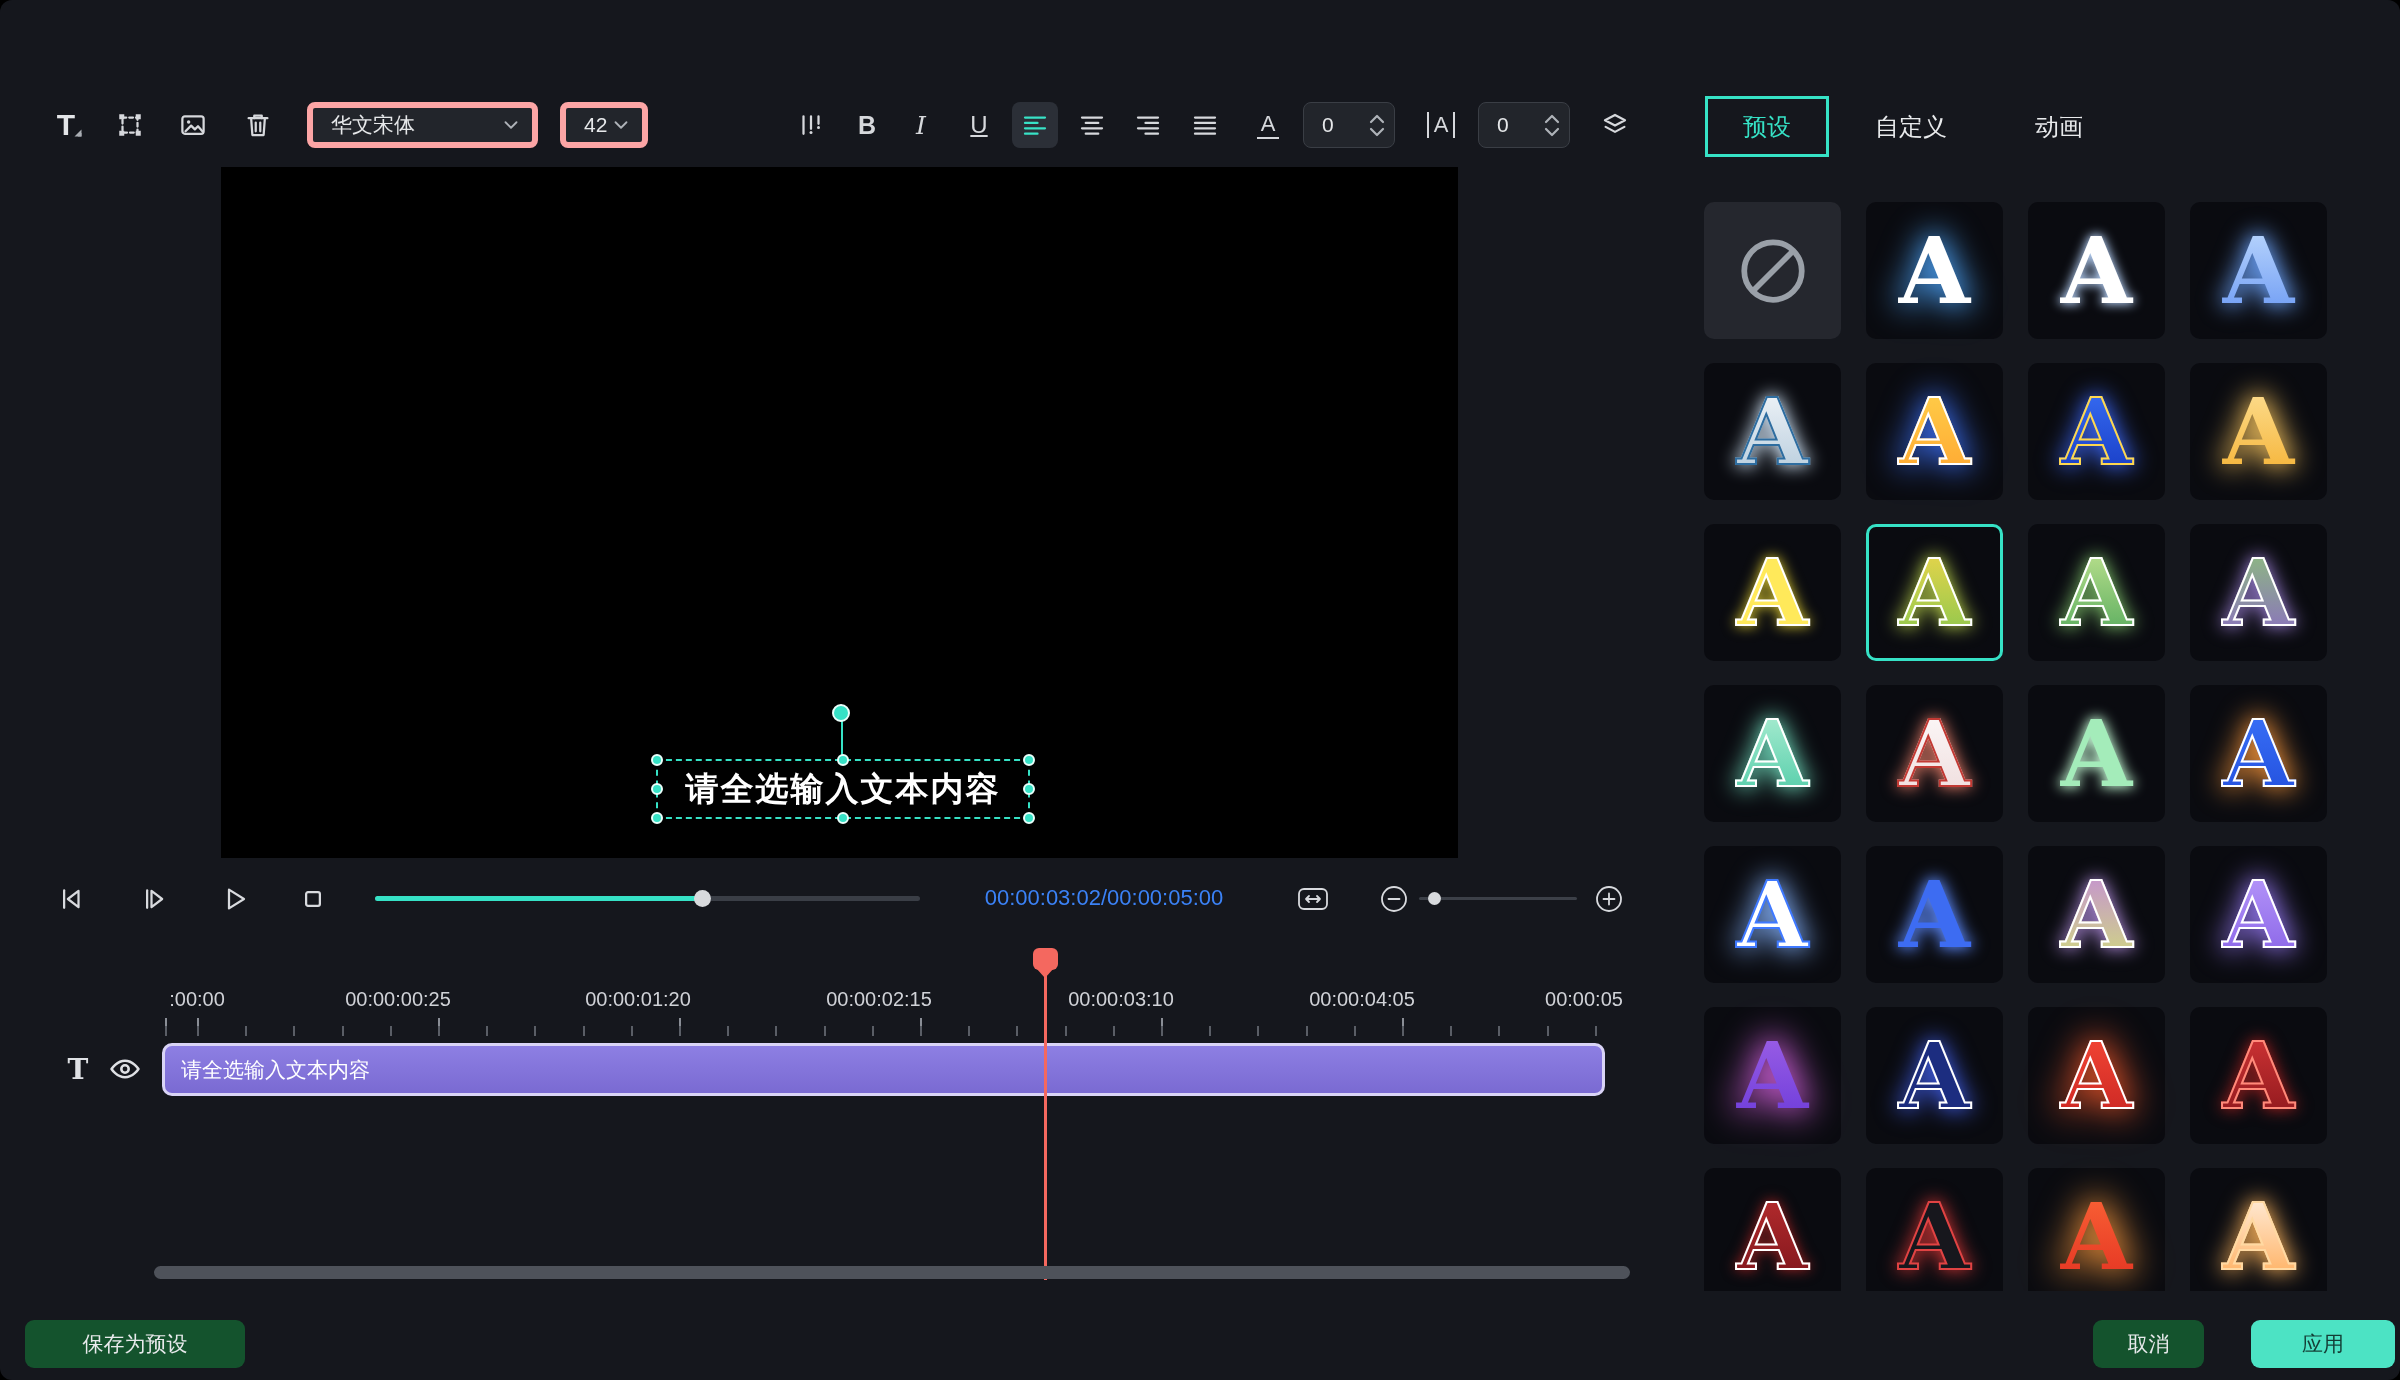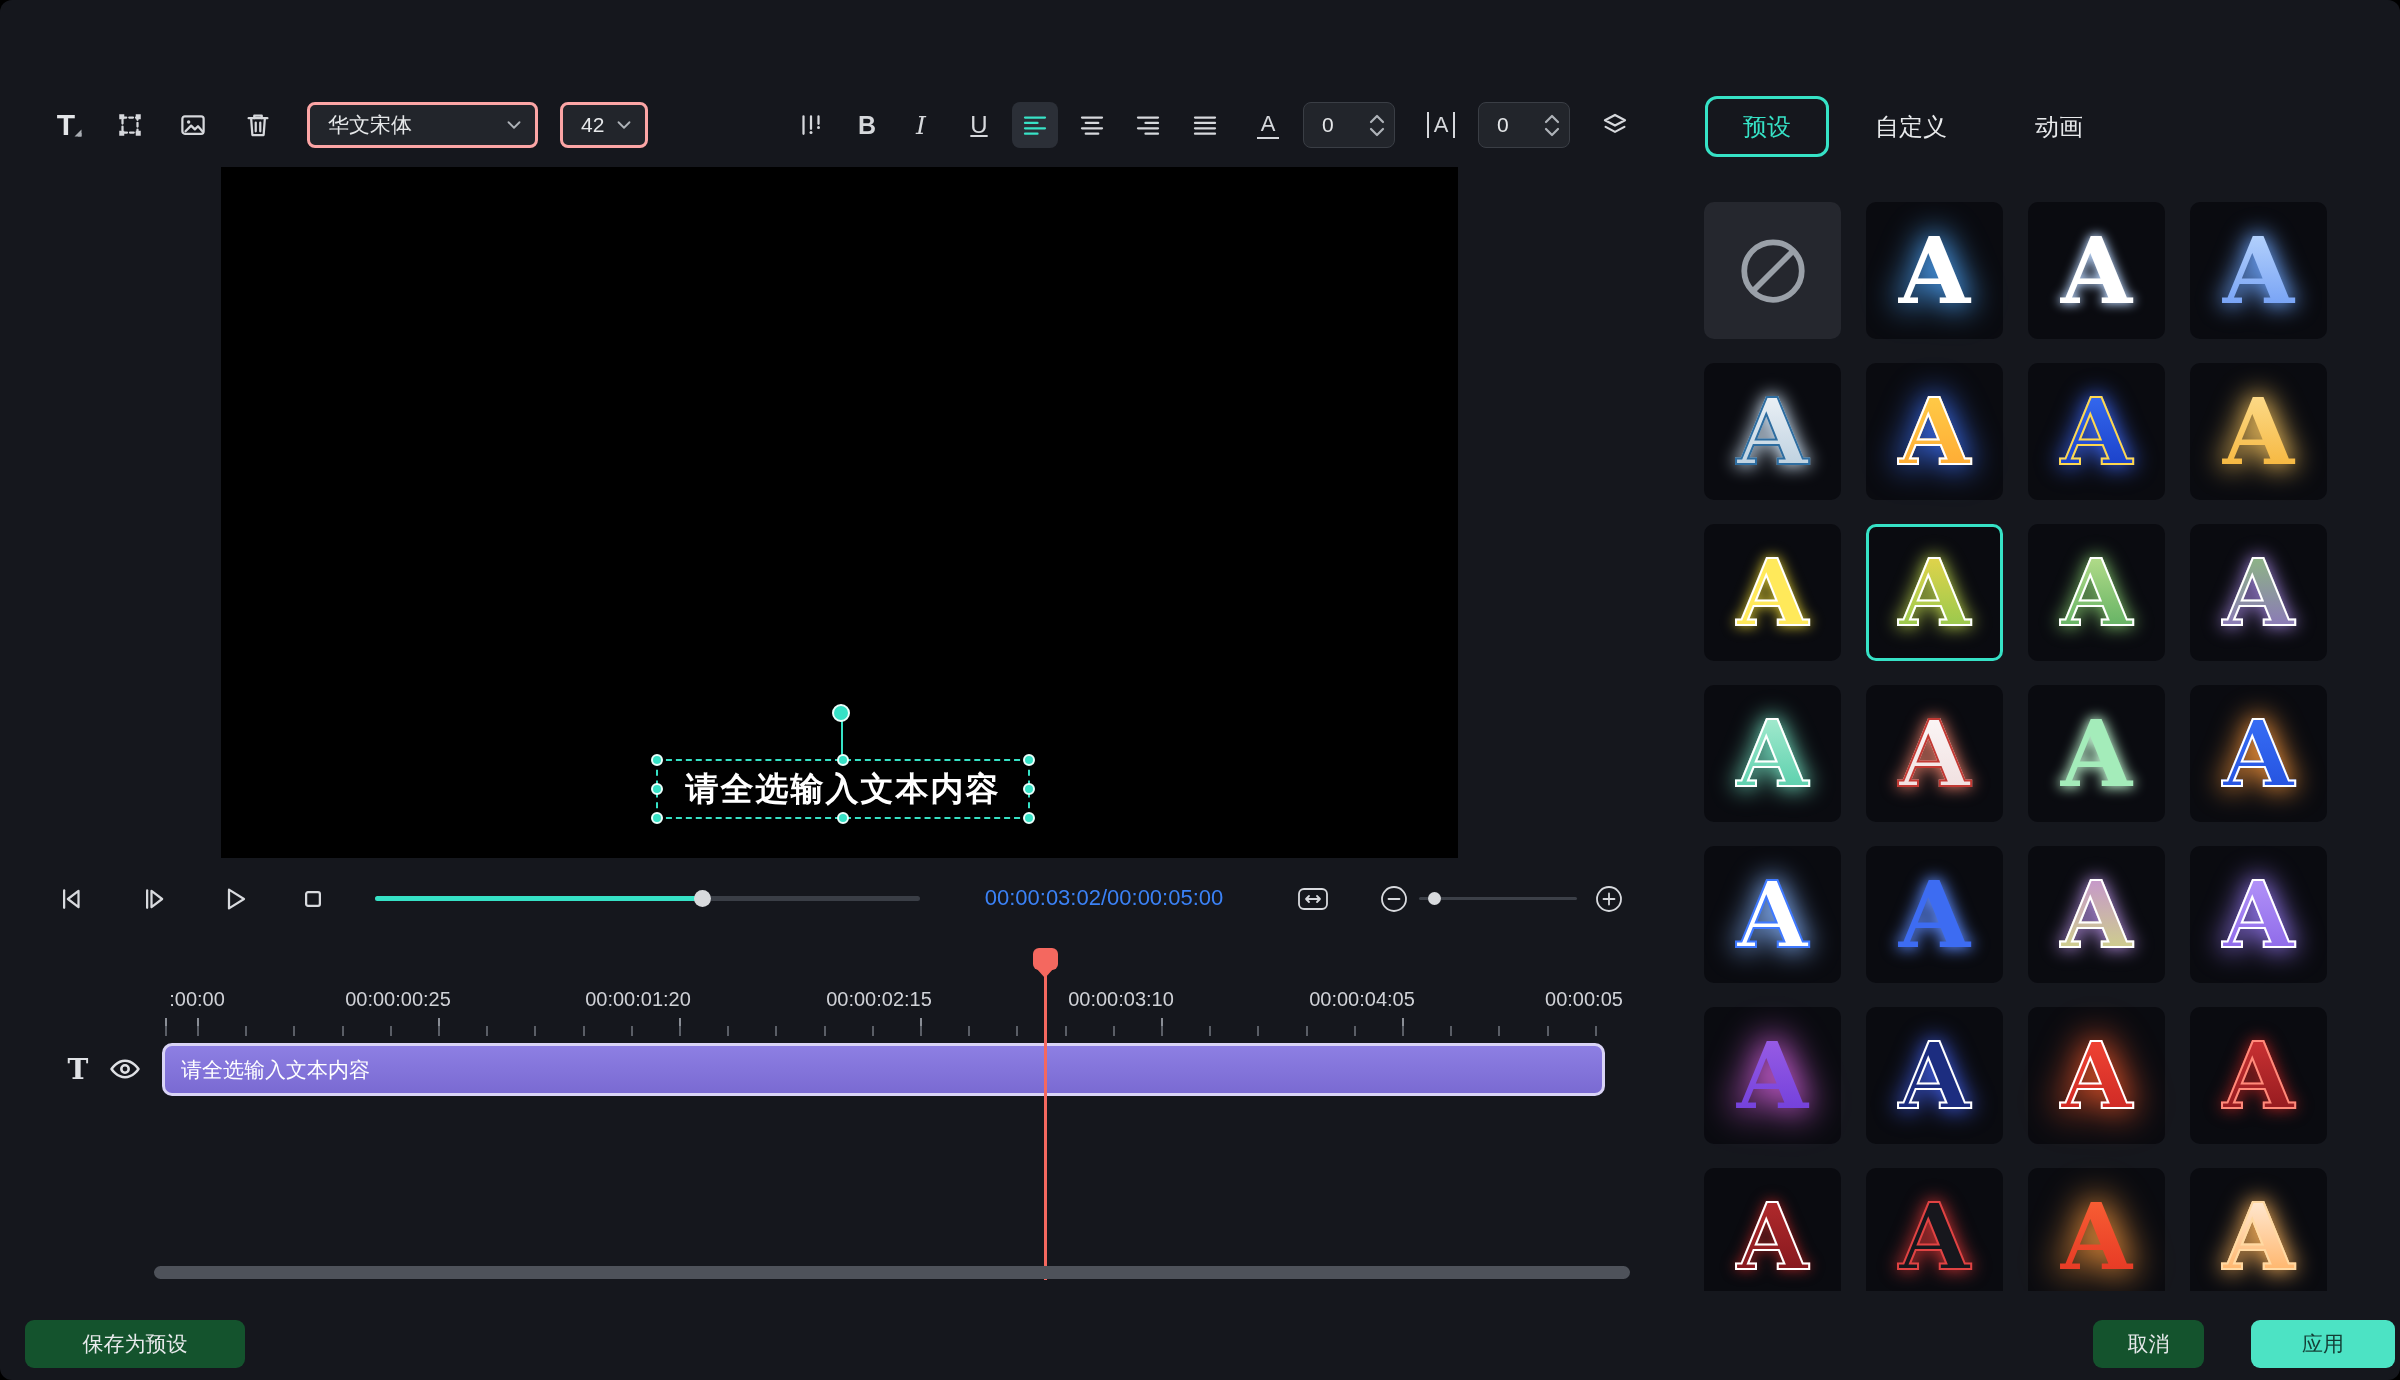--- a/index.html
+++ b/index.html
@@ -14,21 +14,21 @@
   .tl.green{left:98px;background:#28c840;}
   .wtitle{position:absolute;left:0;top:0;width:100%;height:62px;line-height:62px;text-align:center;color:#eceef1;font-size:23px;}
   .helpbtn{position:absolute;right:20px;top:17px;width:28px;height:28px;border-radius:50%;border:2px solid #8a8d93;color:#aab;display:flex;align-items:center;justify-content:center;font-size:17px;color:#9ea2a8;}
 
   
   .ibtn{position:absolute;top:102px;width:46px;height:46px;display:flex;align-items:center;justify-content:center;color:#d6d8dc;border-radius:8px;}
   .ibtn svg{width:30px;height:30px;stroke:currentColor;fill:none;stroke-width:1.8;stroke-linecap:round;stroke-linejoin:round;}
   .ibtn.active{background:#2b2f37;color:#38e2c6;}
   .ttool{position:relative;font-size:30px;font-weight:700;color:#e3e5e8;}
   .ttool::after{content:"";position:absolute;right:-10px;bottom:2px;border-left:7px solid transparent;border-top:7px solid transparent;border-right:7px solid #a9adb3;border-bottom:7px solid #a9adb3;transform:scale(.5);}
-  .select{position:absolute;top:102px;height:46px;background:#22252b;border:3px solid #fca5a5;border-radius:8px;display:flex;align-items:center;color:#e6e8ea;font-size:21px;}
+  .select{position:absolute;top:102px;height:46px;background:#22252b;border:6px solid #fca5a5;border-radius:8px;display:flex;align-items:center;color:#e6e8ea;font-size:21px;}
   .select .lbl{padding-left:18px;flex:1;}
   .select svg{width:22px;height:22px;margin-right:10px;stroke:#aeb2b8;fill:none;stroke-width:2;stroke-linecap:round;stroke-linejoin:round;}
   .gB{font-weight:700;font-size:25px;}
   .gI{font-family:"DejaVu Serif",serif;font-style:italic;font-size:25px;}
   .gU{font-size:24px;text-decoration:underline;}
   .gAu{font-size:22px;border-bottom:2px solid currentColor;padding:0 4px;}
   .gAlr{font-size:22px;border-left:2px solid currentColor;border-right:2px solid currentColor;padding:0 5px;}
   .spin{position:absolute;top:102px;width:92px;height:46px;background:#22252b;border:1px solid #3a3e45;border-radius:8px;display:flex;align-items:center;}
   .spin .val{flex:1;padding-left:18px;font-size:21px;color:#e6e8ea;}
   .spin .arrows{width:28px;display:flex;flex-direction:column;align-items:center;gap:3px;padding-right:6px;}
@@ -65,21 +65,21 @@
   .track-eye{position:absolute;left:108px;top:1052px;width:34px;height:34px;color:#dfe1e5;}
   .track-eye svg{width:34px;height:34px;stroke:currentColor;fill:none;stroke-width:1.8;stroke-linecap:round;stroke-linejoin:round;}
   .clip{position:absolute;left:162px;top:1043px;width:1443px;height:53px;border-radius:10px;border:3px solid #d9d4f6;background:linear-gradient(180deg,#8d7fe3,#7a6ad2);display:flex;align-items:center;}
   .clip .clabel{padding-left:16px;color:#fff;font-size:21px;white-space:nowrap;}
   .playhead-line{position:absolute;left:1044px;top:972px;width:3px;height:308px;background:#f4685f;}
   .playhead-pin{position:absolute;left:1033px;top:948px;width:25px;height:22px;border-radius:6px;background:#f4685f;}
   .playhead-tri{position:absolute;left:1036px;top:968px;width:0;height:0;border-left:9px solid transparent;border-right:9px solid transparent;border-top:10px solid #f4685f;}
   .hscroll{position:absolute;left:154px;top:1266px;width:1476px;height:13px;border-radius:7px;background:#4e525a;}
 
   
-  .tab{position:absolute;top:96px;width:124px;height:61px;display:flex;align-items:center;justify-content:center;font-size:24px;color:#e8eaec;border-radius:12px;}
+  .tab{position:absolute;top:96px;width:124px;height:61px;display:flex;align-items:center;justify-content:center;font-size:24px;color:#e8eaec;border-radius:0;}
   .tab.active{border:3px solid #36e2c6;color:#36e2c6;}
   #preset-scroll{position:absolute;left:1704px;top:202px;width:624px;height:1089px;overflow:hidden;}
   #preset-grid{display:grid;grid-template-columns:repeat(4,137px);gap:24px 25px;}
   .pcell{width:137px;height:137px;background:#0a0b10;border-radius:10px;display:flex;align-items:center;justify-content:center;position:relative;}
   .pcell.sel{border:3px solid #36e2c6;}
   .lwrap{position:relative;width:100%;height:100%;}
   .lwrap span{position:absolute;inset:0;display:flex;align-items:center;justify-content:center;font:700 92px "DejaVu Serif",serif;line-height:1;}
   .none-ico{width:92px;height:92px;}
 
   

